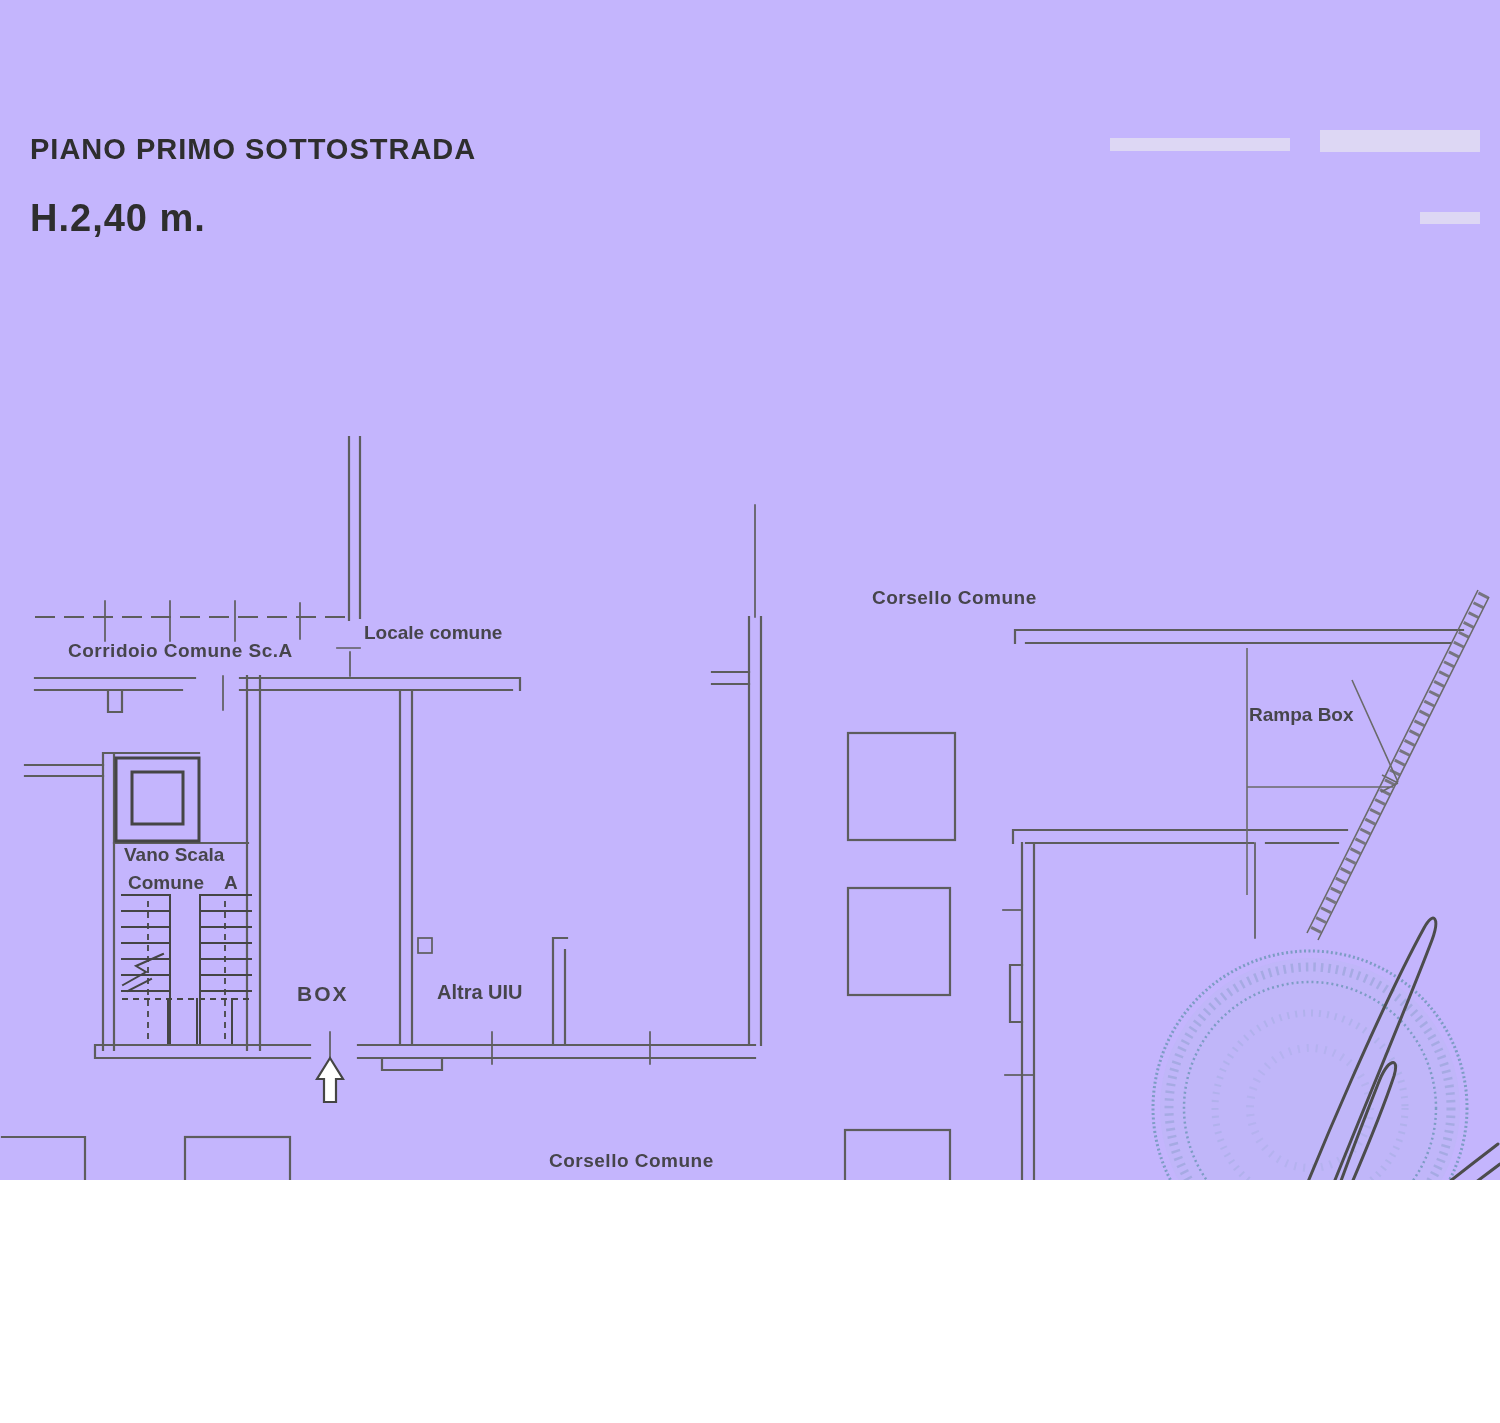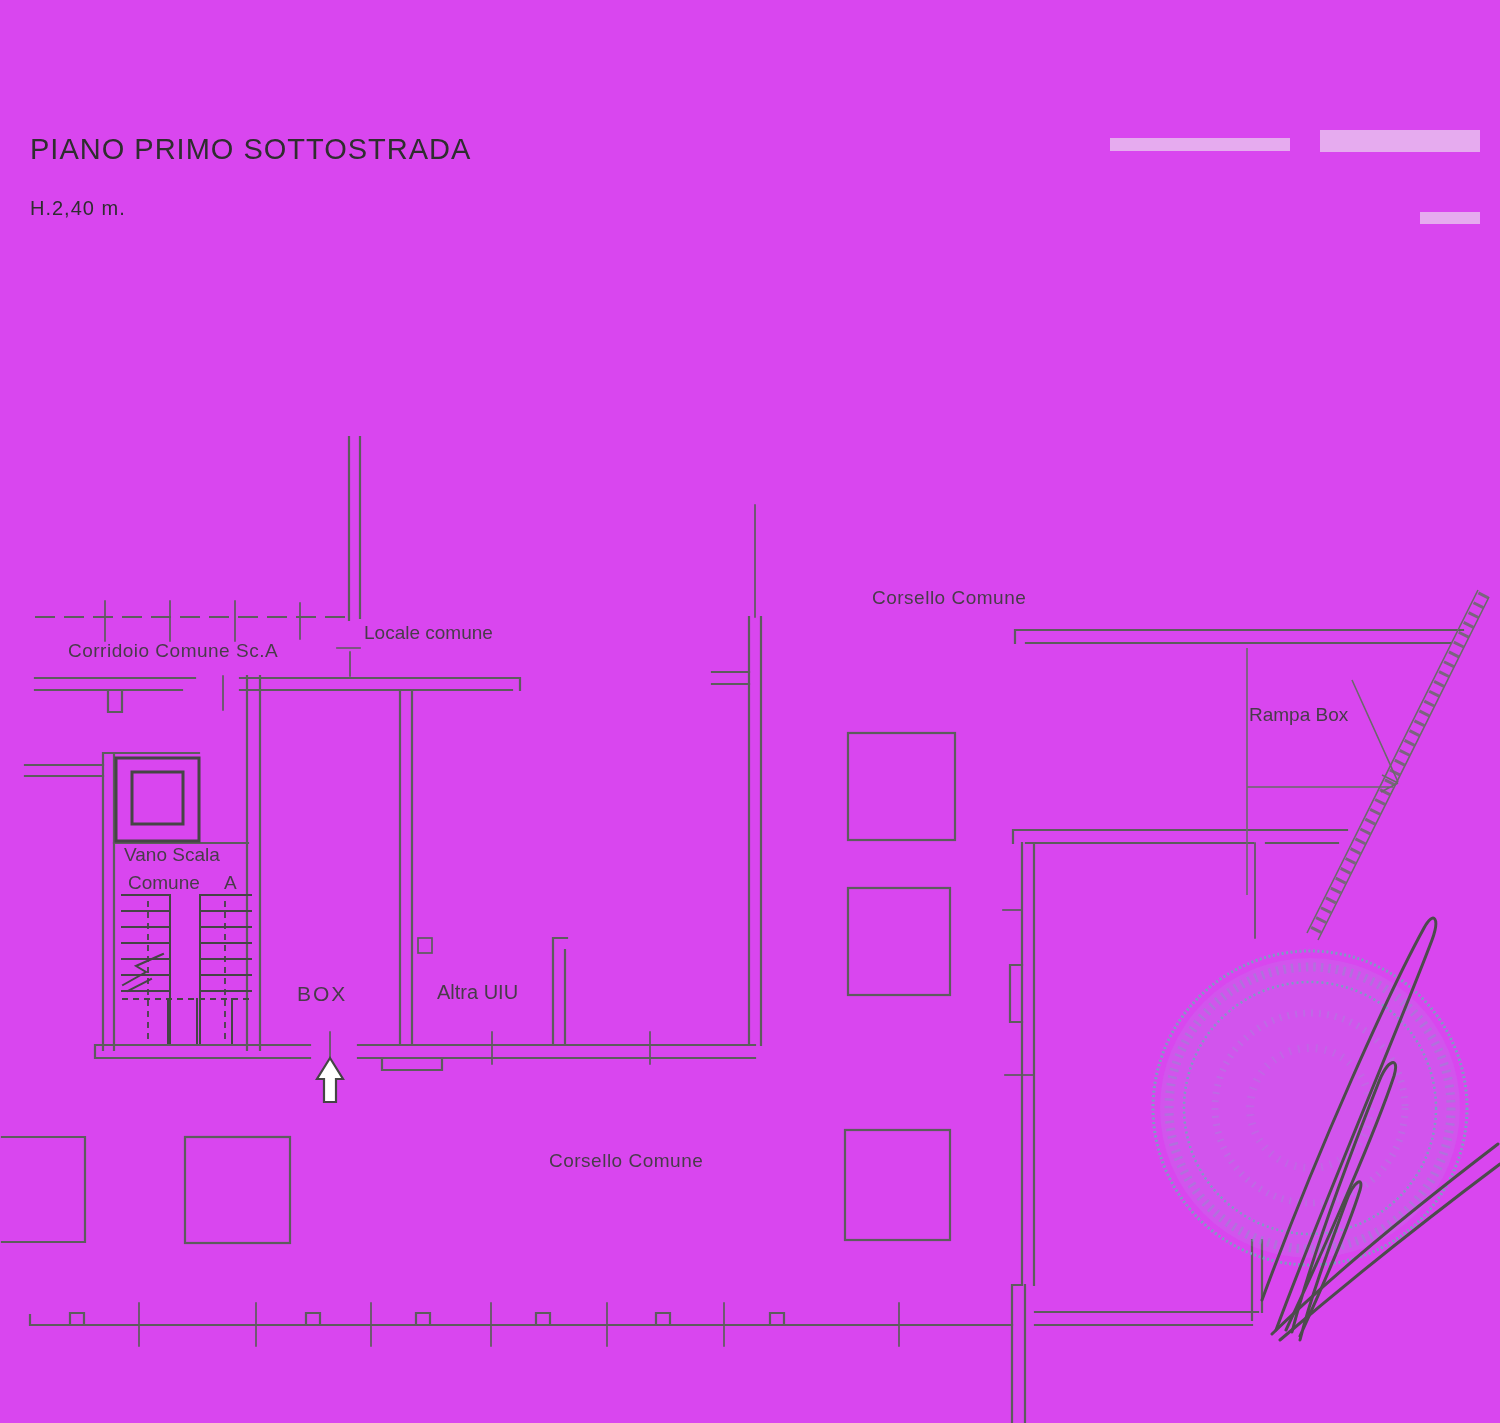--- a/index.html
+++ b/index.html
@@ -1,23 +1,23 @@
 <!DOCTYPE html>
 <html style="--line: #5d5d5d; --dark: #454545; --text: #3c3c3c; --stamp: #7d9cc4; --sig: #4c4c4c;"><head>
 <meta charset="utf-8">
 <style>
   :root{
     --line:#5d5d5d; --dark:#454545; --text:#3c3c3c;
     --stamp:#7d9cc4; --sig:#4c4c4c;
   }
   html,body{margin:0;padding:0;background:#fff;}
-  .page{position:relative;width:1500px;height:1423px;background:#d946ef;overflow:hidden;
-        font-family:"Liberation Sans",sans-serif;}
+  .page{position:relative;width:1500px;height:1180px;background:#c4b5fd;overflow:hidden;
+        font-family:"Liberation Sans",sans-serif;font-weight:bold;}
   .title{position:absolute;left:30px;top:133px;font-size:29px;color:#2e2e2e;letter-spacing:1px;}
-  .note{position:absolute;left:30px;top:197px;font-size:20px;color:#2e2e2e;letter-spacing:1px;}
+  .note{position:absolute;left:30px;top:197px;font-size:38px;color:#2e2e2e;letter-spacing:1px;}
   svg{position:absolute;left:0;top:0;}
   .w{stroke:var(--line);stroke-width:2.2;fill:none;stroke-linecap:square;}
   .w18{stroke:var(--line);stroke-width:1.7;fill:none;stroke-linecap:square;}
   .dash{stroke:var(--line);stroke-width:2.2;fill:none;stroke-dasharray:20 9;}
   .st{stroke:var(--dark);stroke-width:2;fill:none;stroke-linecap:square;}
   .std{stroke:var(--dark);stroke-width:1.8;fill:none;stroke-dasharray:6 5;}
   .elev{stroke:var(--dark);stroke-width:3;fill:none;}
   .hatch{stroke:#6a6a6a;stroke-width:11;fill:none;stroke-dasharray:3 8;opacity:.85;}
   .thin{stroke:#6a6a6a;stroke-width:1.6;fill:none;}
   .arrow{stroke:var(--dark);stroke-width:2.2;fill:#ffffff;}

